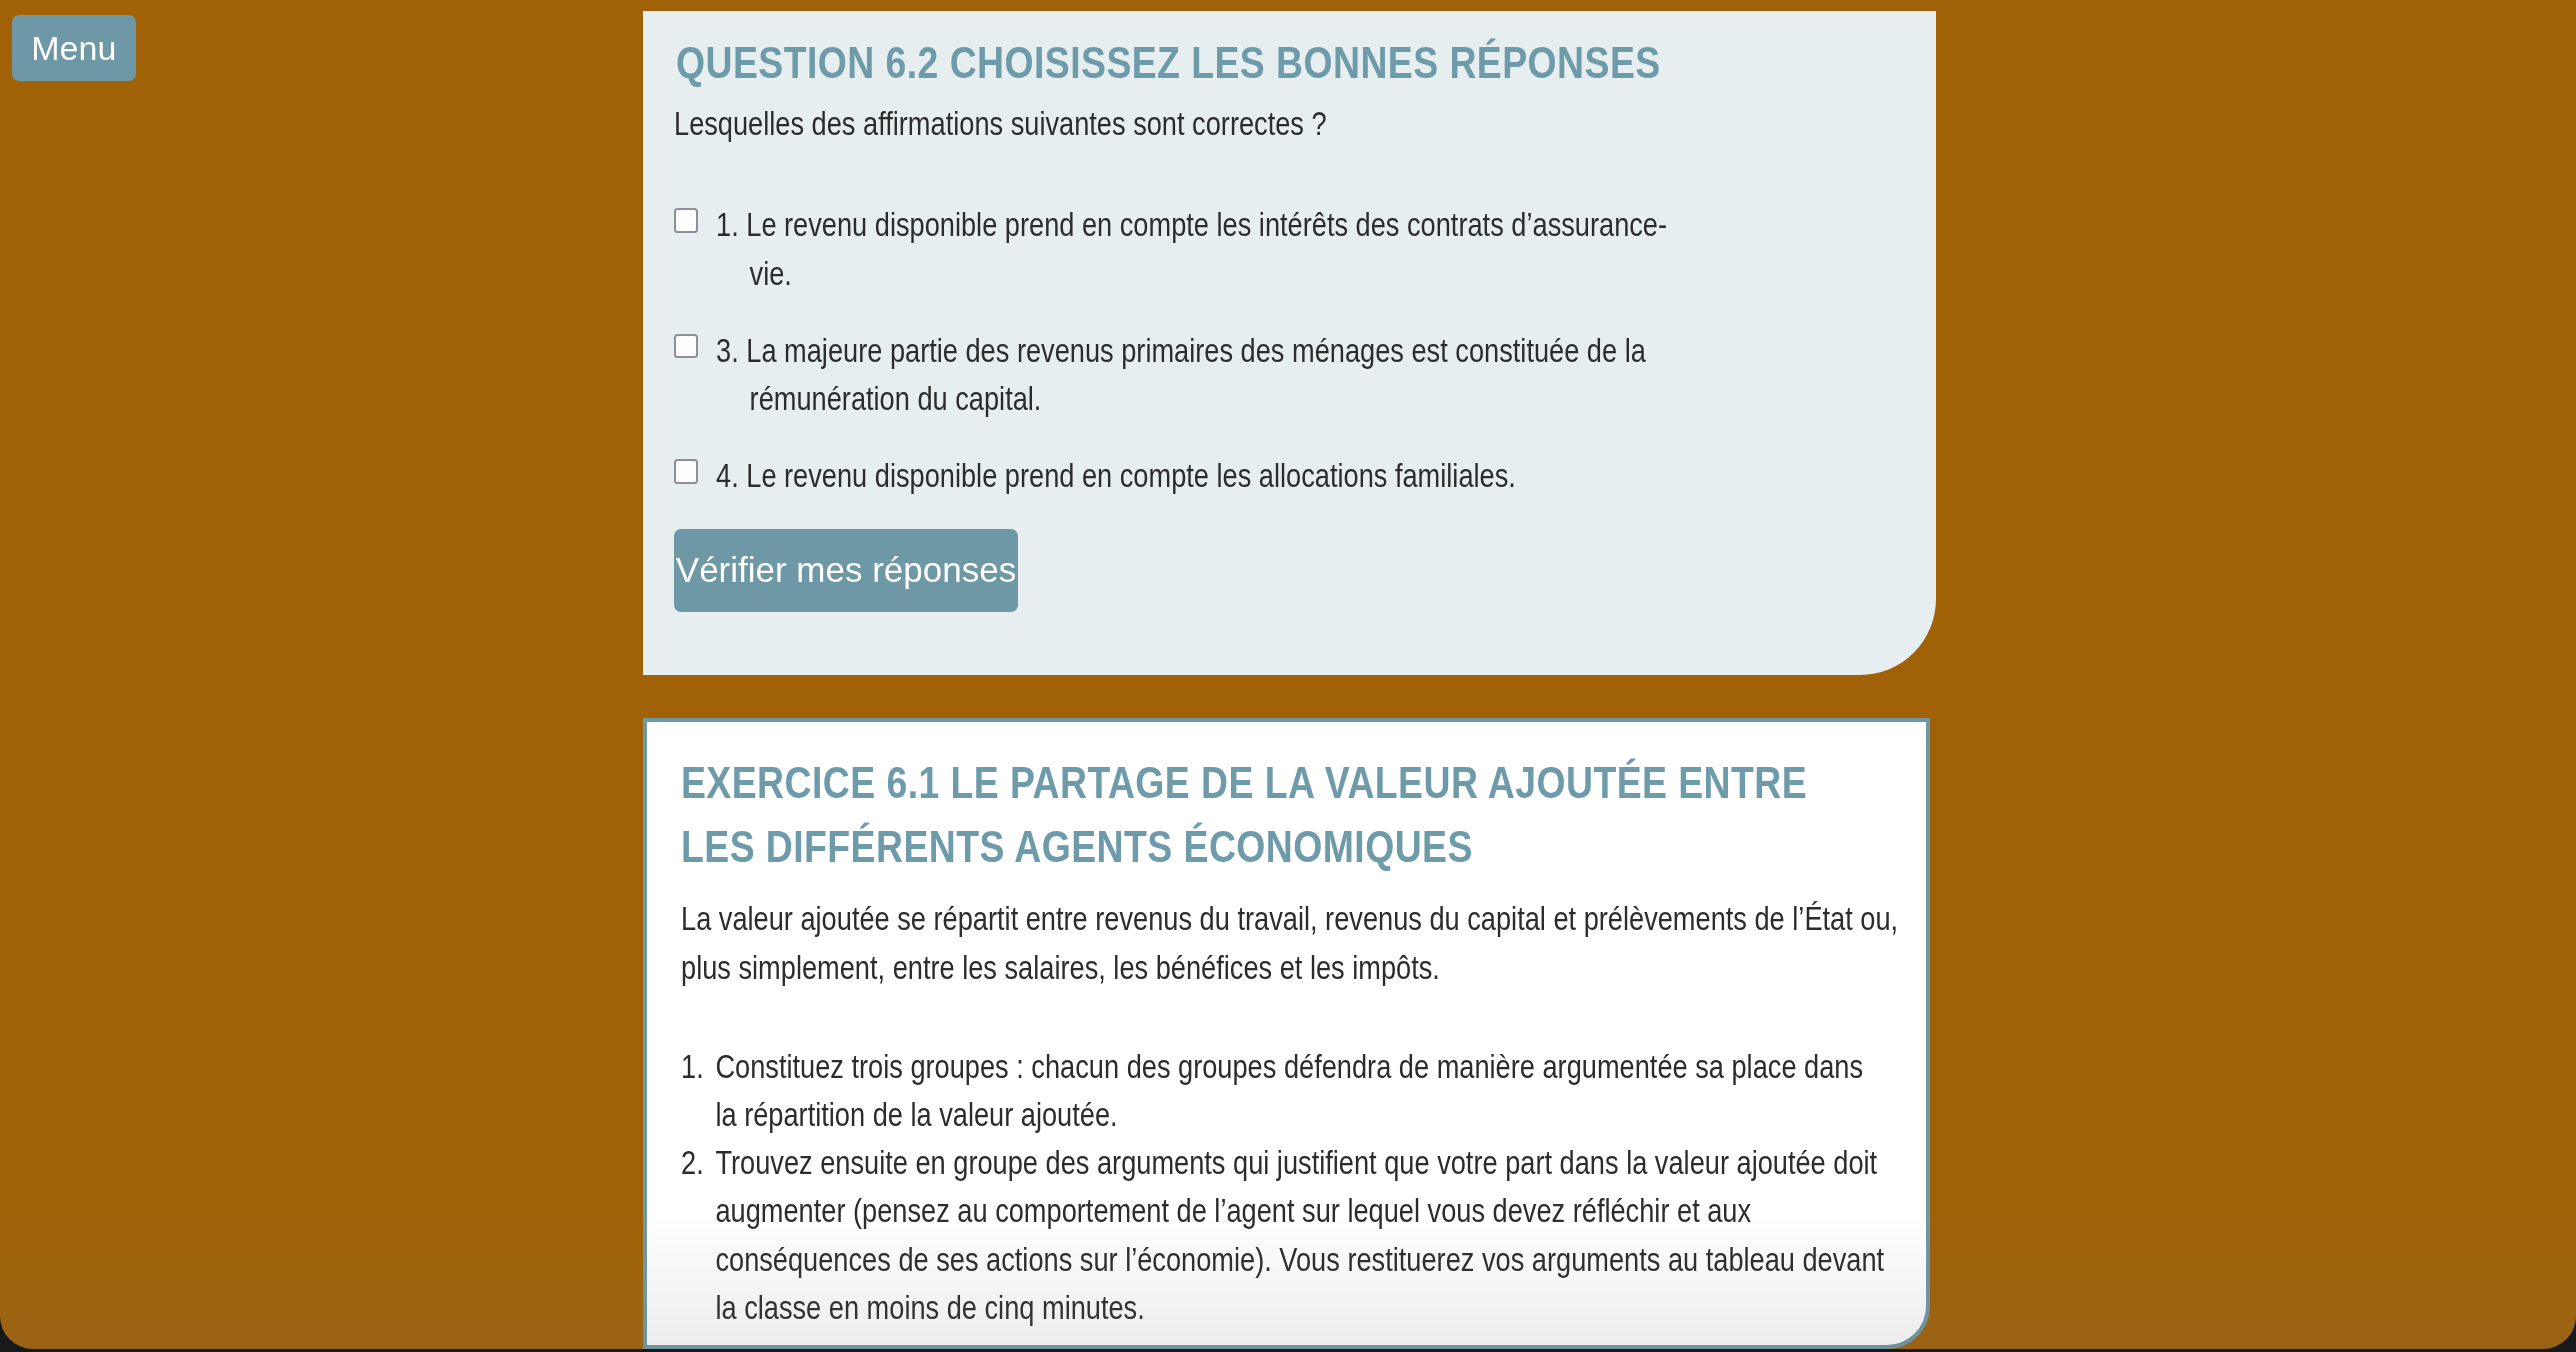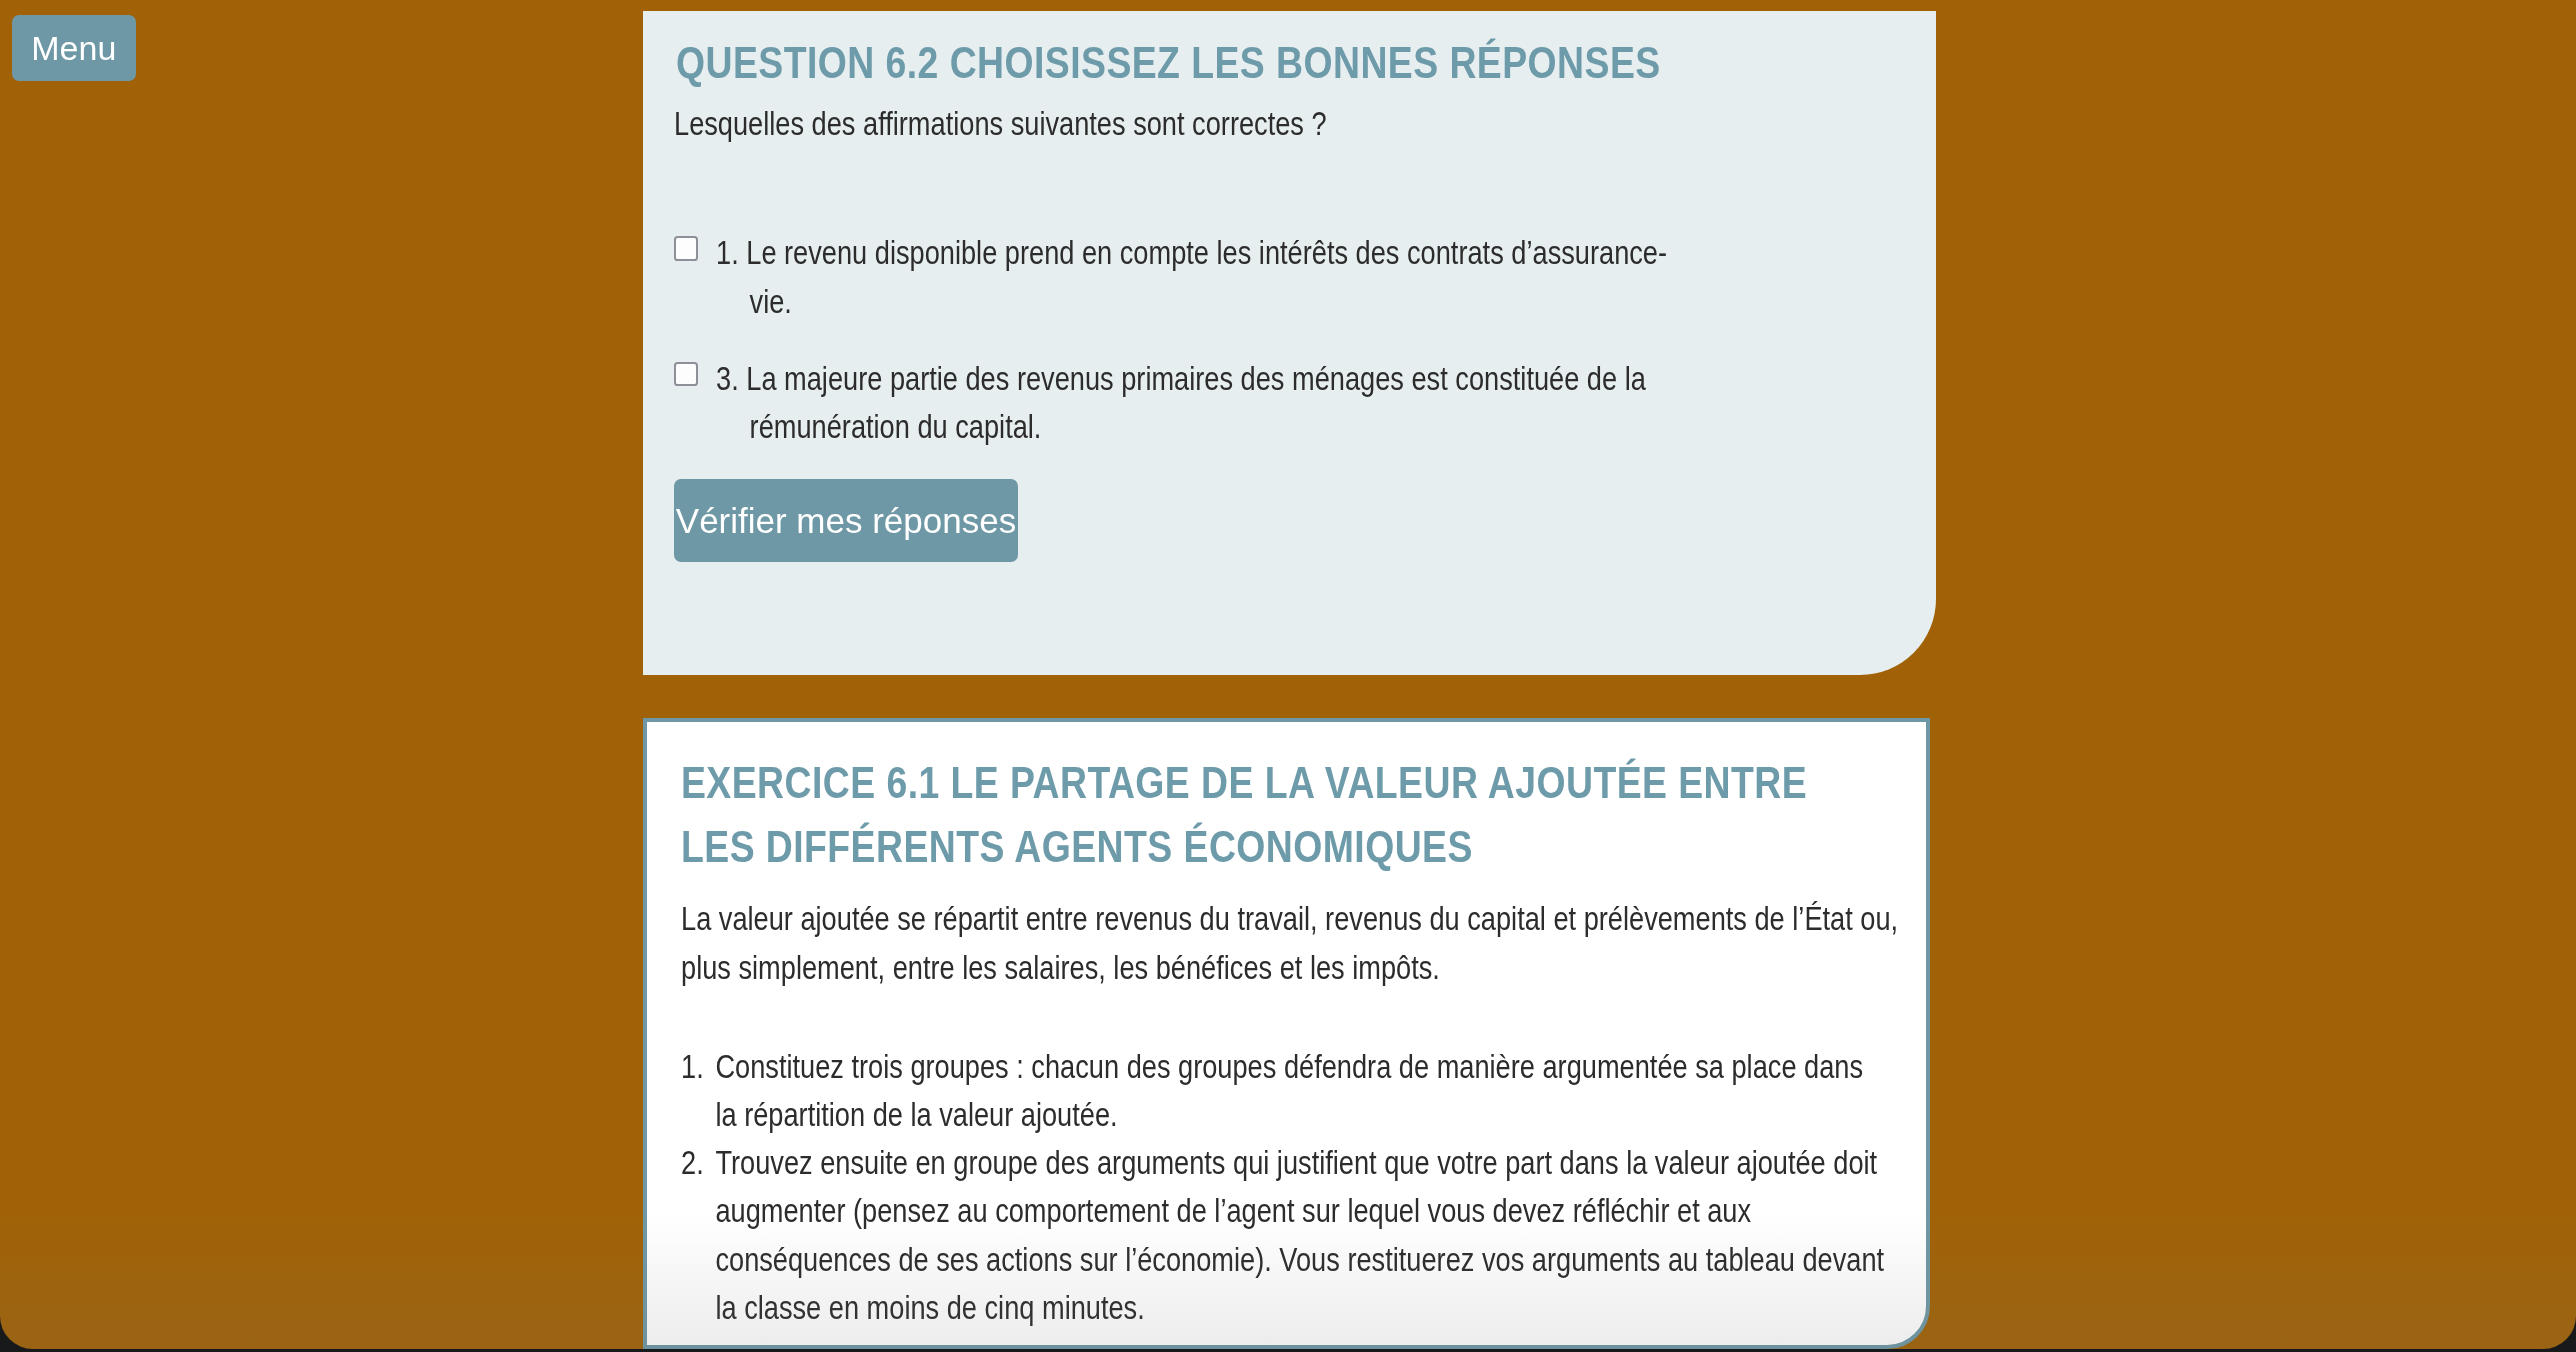--- a/index.html
+++ b/index.html
@@ -36,21 +36,21 @@
   .q-card {
     position:absolute; left:643px; top:11px; width:1293px; height:664px;
     background:#e7eef0; border-radius:0 0 76px 0;
     padding:27px 0 15px 31px;
   }
   .q-title {
     font-size:44px; font-weight:bold; color:#6e9baa;
     letter-spacing:0.5px; white-space:nowrap; margin-left:1.8px;
   }
   .q-prompt { margin-top:11px; font-size:34px; width:1539px; line-height:1.45; }
-  .choices  { margin-top:80px; list-style:none; }
+  .choices  { margin-top:52px; list-style:none; }
   .choice   { display:flex; align-items:flex-start; margin-bottom:29px; }
   .choice input[type="checkbox"] {
     appearance:none; -webkit-appearance:none;
     width:24.4px; height:24.4px; flex:none; margin-top:8.1px;
     background:#fdfdfd; border:2.7px solid #8f8f9a; border-radius:3.6px;
     cursor:pointer;
   }
   .choice-label {
     margin-left:18px; width:1448px;
     font-size:34px; line-height:1.42;
@@ -91,20 +91,24 @@
 
     <ul class="choices">
       <li class="choice">
         <input type="checkbox" style="">
         <div class="choice-label cond"><span>1.</span> <span>Le revenu disponible prend en compte les intérêts des contrats d’assurance-vie.</span></div>
       </li>
       <li class="choice">
         <input type="checkbox" style="">
         <div class="choice-label cond"><span>3.</span> <span>La majeure partie des revenus primaires des ménages est constituée de la rémunération du capital.</span></div>
       </li>
+      <li class="choice">
+        <input type="checkbox" style="">
+        <div class="choice-label cond"><span>4.</span> <span>Le revenu disponible prend en compte les allocations familiales.</span></div>
+      </li>
     </ul>
 
     <button class="verify-btn">Vérifier mes réponses</button>
   </section>
 
   <section class="ex-card">
     <h2 class="ex-title cond-h">EXERCICE 6.1 LE PARTAGE DE LA VALEUR AJOUTÉE ENTRE LES DIFFÉRENTS AGENTS ÉCONOMIQUES</h2>
 
     <p class="ex-intro cond">La valeur ajoutée se répartit entre revenus du travail, revenus du capital et prélèvements de l’État ou, plus simplement, entre les salaires, les bénéfices et les impôts.</p>
 

